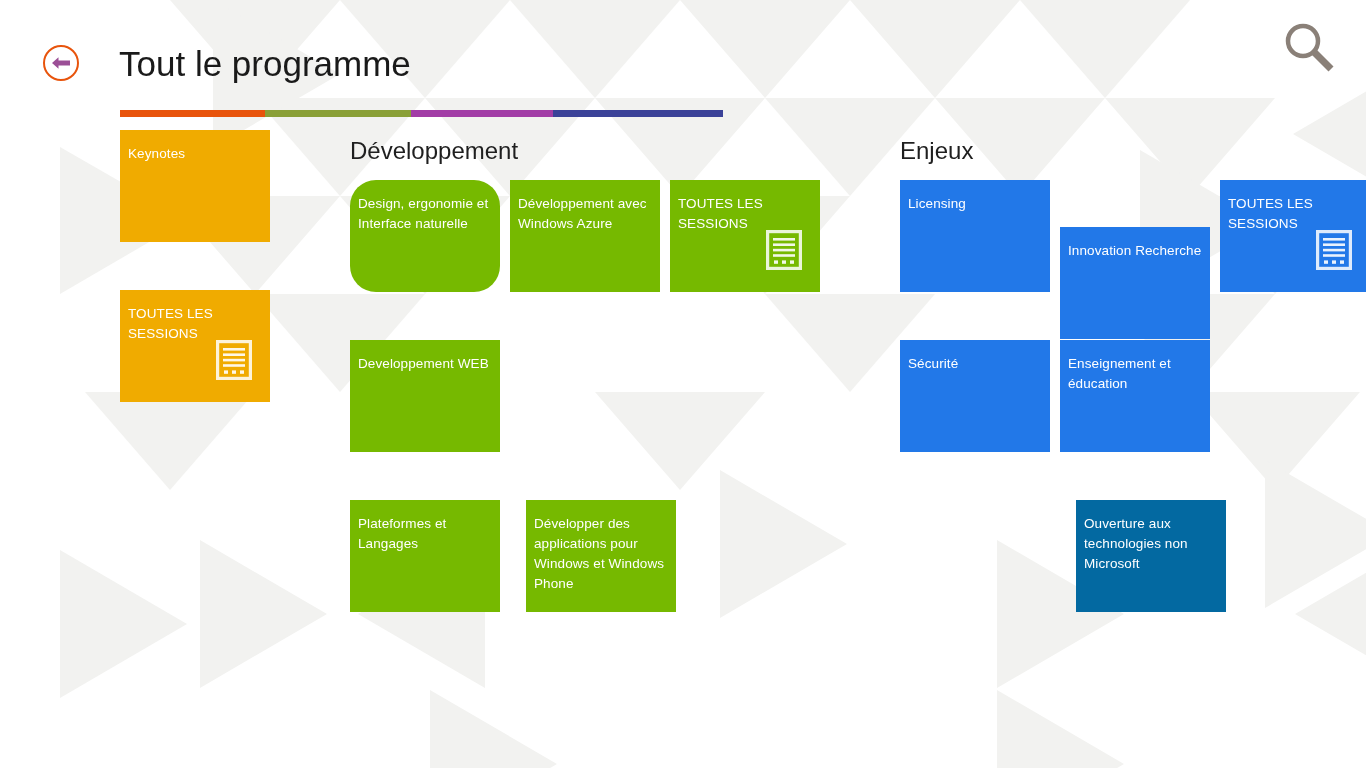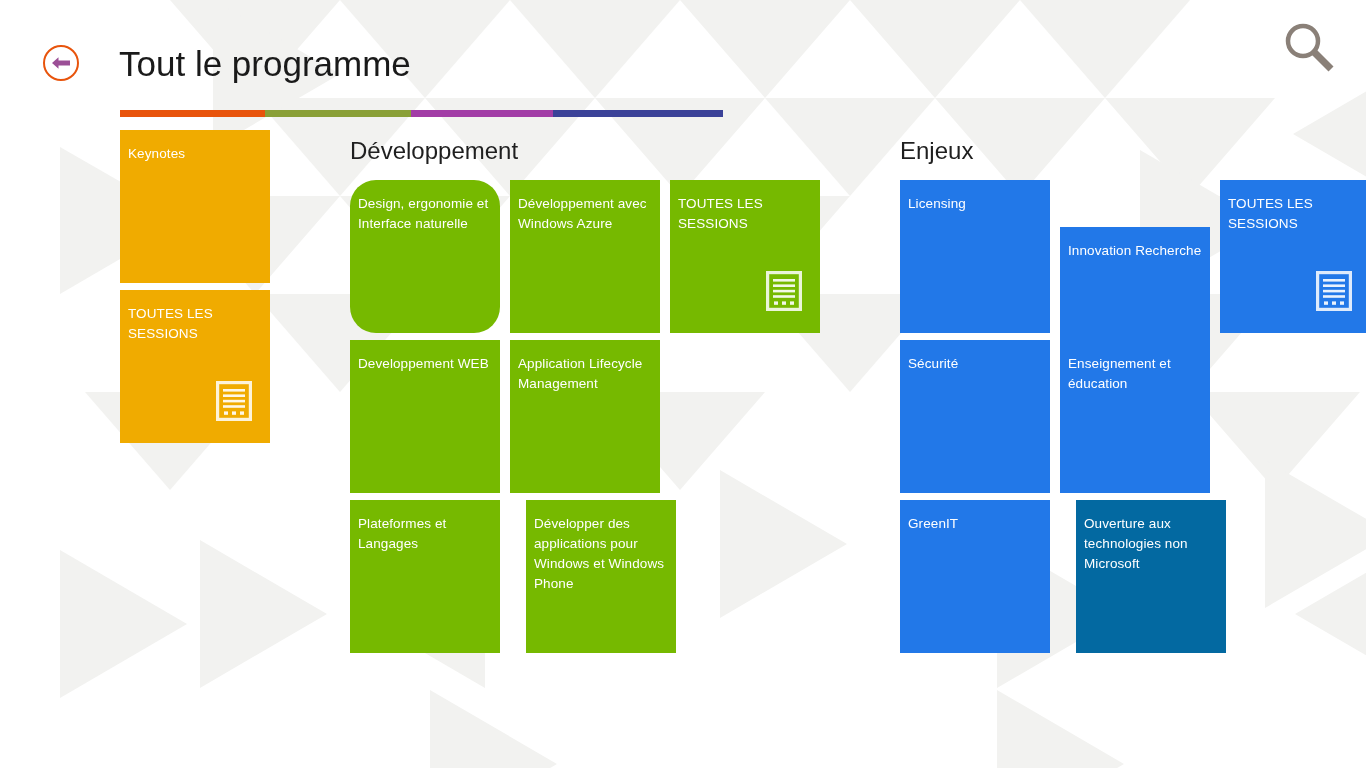--- a/index.html
+++ b/index.html
@@ -99,21 +99,21 @@
     margin-bottom: 0;
     height: 50px;
     padding-top: 6px;
   }
   .tile-grid {
     position: relative;
   }
   .tile {
     position: absolute;
     width: 150px;
-    height: 153px;
+    height: 112px;
     color: #ffffff;
     cursor: pointer;
     overflow: hidden;
   }
   .tile-label {
     position: absolute;
     left: 8px; top: 14px;
     right: 6px;
     font-size: 13.5px;
     line-height: 20px;
@@ -241,23 +241,20 @@
                 <rect x="7" y="24.2" width="22" height="2.6" fill="#ffffff" fill-opacity="0.9"></rect>
                 <rect x="8" y="30.4" width="4" height="3.4" fill="#ffffff" fill-opacity="0.9"></rect>
                 <rect x="16" y="30.4" width="4" height="3.4" fill="#ffffff" fill-opacity="0.9"></rect>
                 <rect x="24" y="30.4" width="4" height="3.4" fill="#ffffff" fill-opacity="0.9"></rect>
               </svg>
             </span>
           </div>
           <div class="tile" style="background: rgb(118, 185, 0); left: 0px; top: 160px;">
             <div class="tile-label">Developpement WEB</div>
           </div>
-          <div class="tile" style="background: rgb(118, 185, 0); left: 160px; top: 160px;">
-            <div class="tile-label">Application Lifecycle Management</div>
-          </div>
           <div class="tile" style="background: rgb(118, 185, 0); left: 0px; top: 320px;">
             <div class="tile-label">Plateformes et Langages</div>
           </div>
           <div class="tile" style="background: rgb(118, 185, 0); left: 176px; top: 320px;">
             <div class="tile-label">Développer des applications pour Windows et Windows Phone</div>
           </div>
         </div>
       </div>
       <div class="group" style="left: 900px;">
         <div class="group-title">Enjeux</div>
@@ -282,23 +279,20 @@
                 <rect x="24" y="30.4" width="4" height="3.4" fill="#ffffff" fill-opacity="0.9"></rect>
               </svg>
             </span>
           </div>
           <div class="tile" style="background: rgb(34, 120, 232); left: 0px; top: 160px;">
             <div class="tile-label">Sécurité</div>
           </div>
           <div class="tile" style="background: rgb(34, 120, 232); left: 160px; top: 160px;">
             <div class="tile-label">Enseignement et éducation</div>
           </div>
-          <div class="tile" style="background: rgb(34, 120, 232); left: 0px; top: 320px;">
-            <div class="tile-label">GreenIT</div>
-          </div>
           <div class="tile" style="background: #0369a1; left: 160px; top: 320px; margin-left: 16px;">
             <div class="tile-label">Ouverture aux technologies non Microsoft</div>
           </div>
         </div>
       </div>
     </div>
 
 </div>
 
 </body></html>

